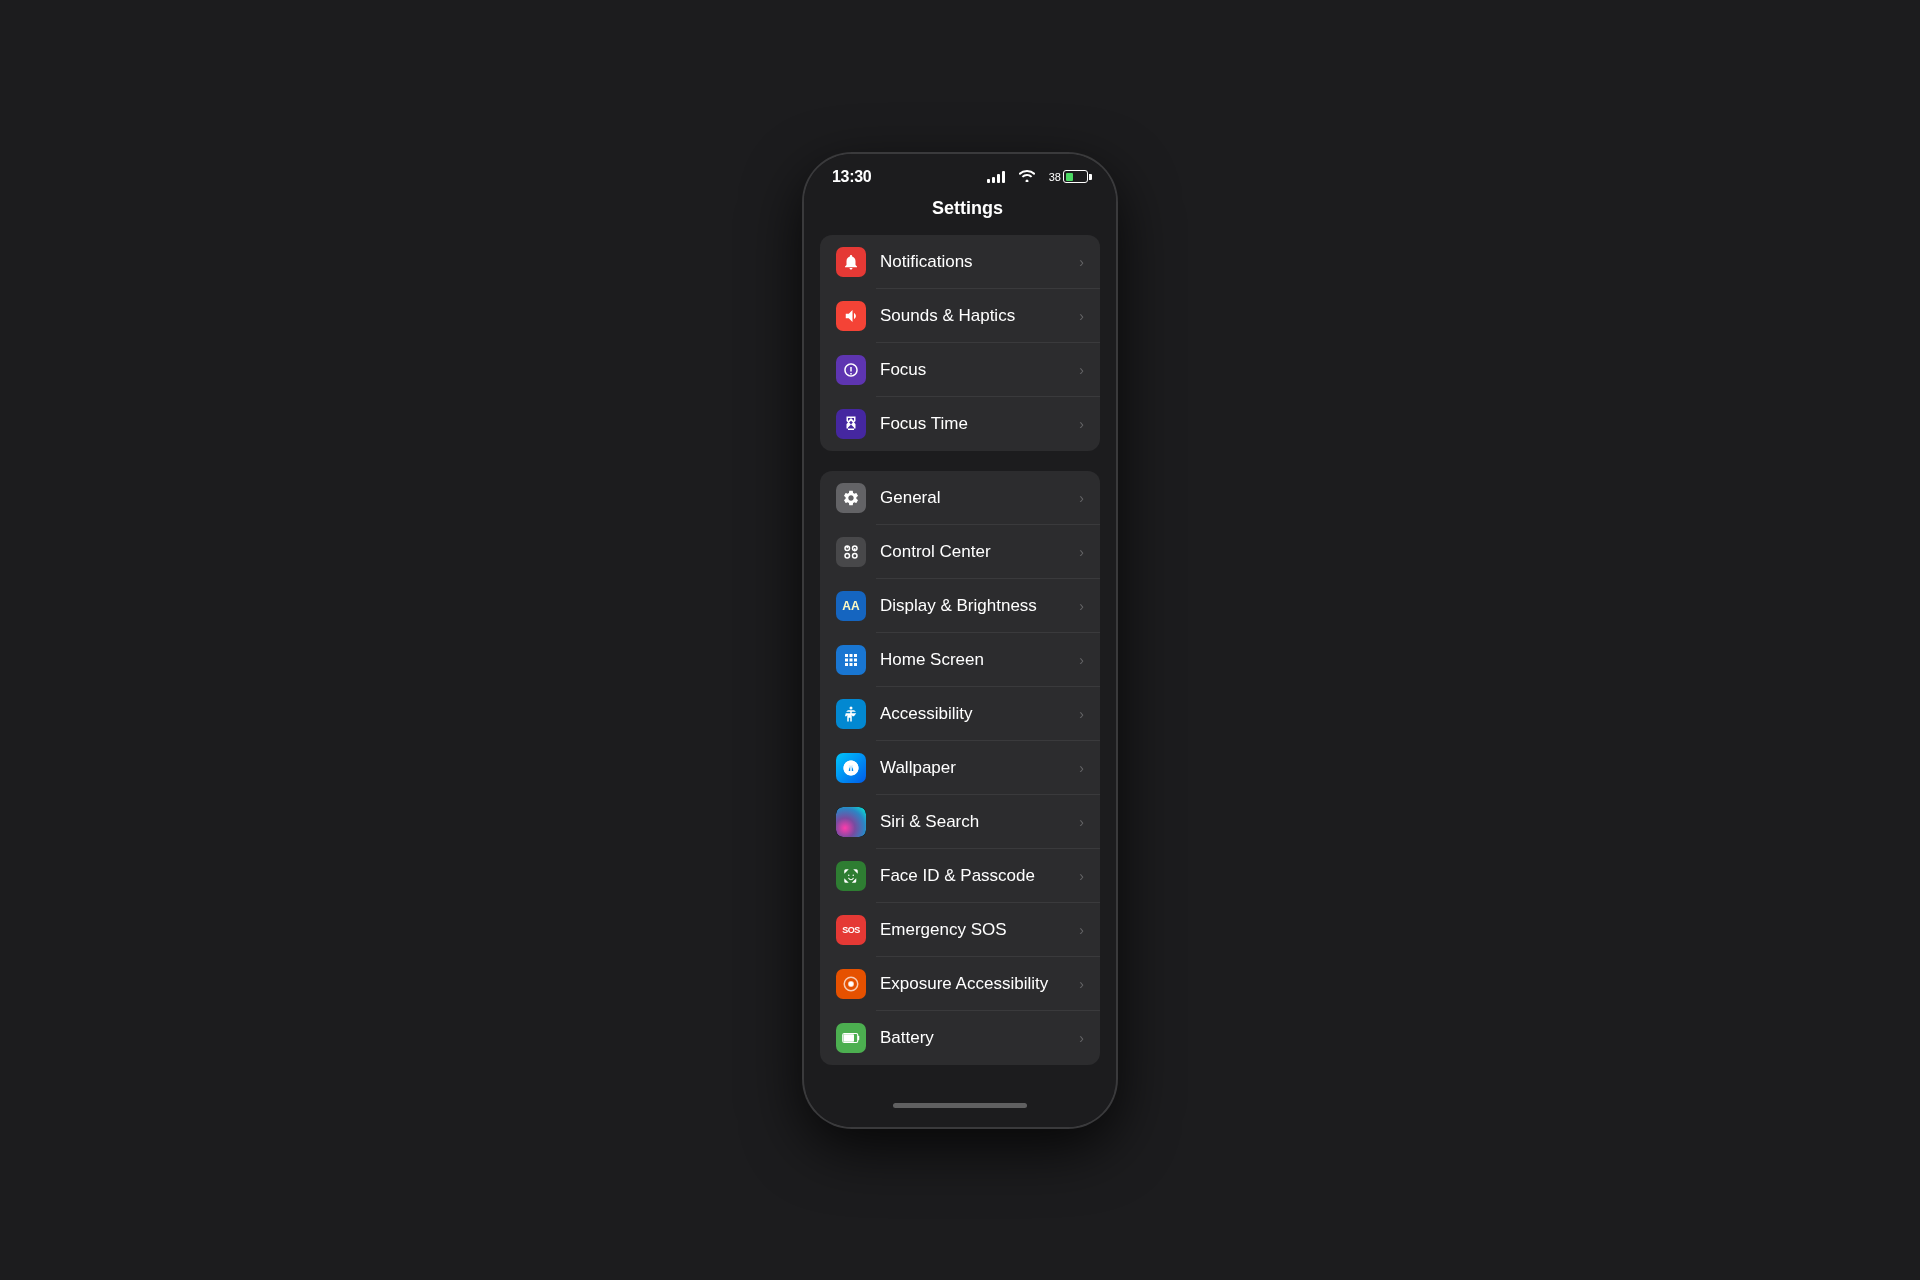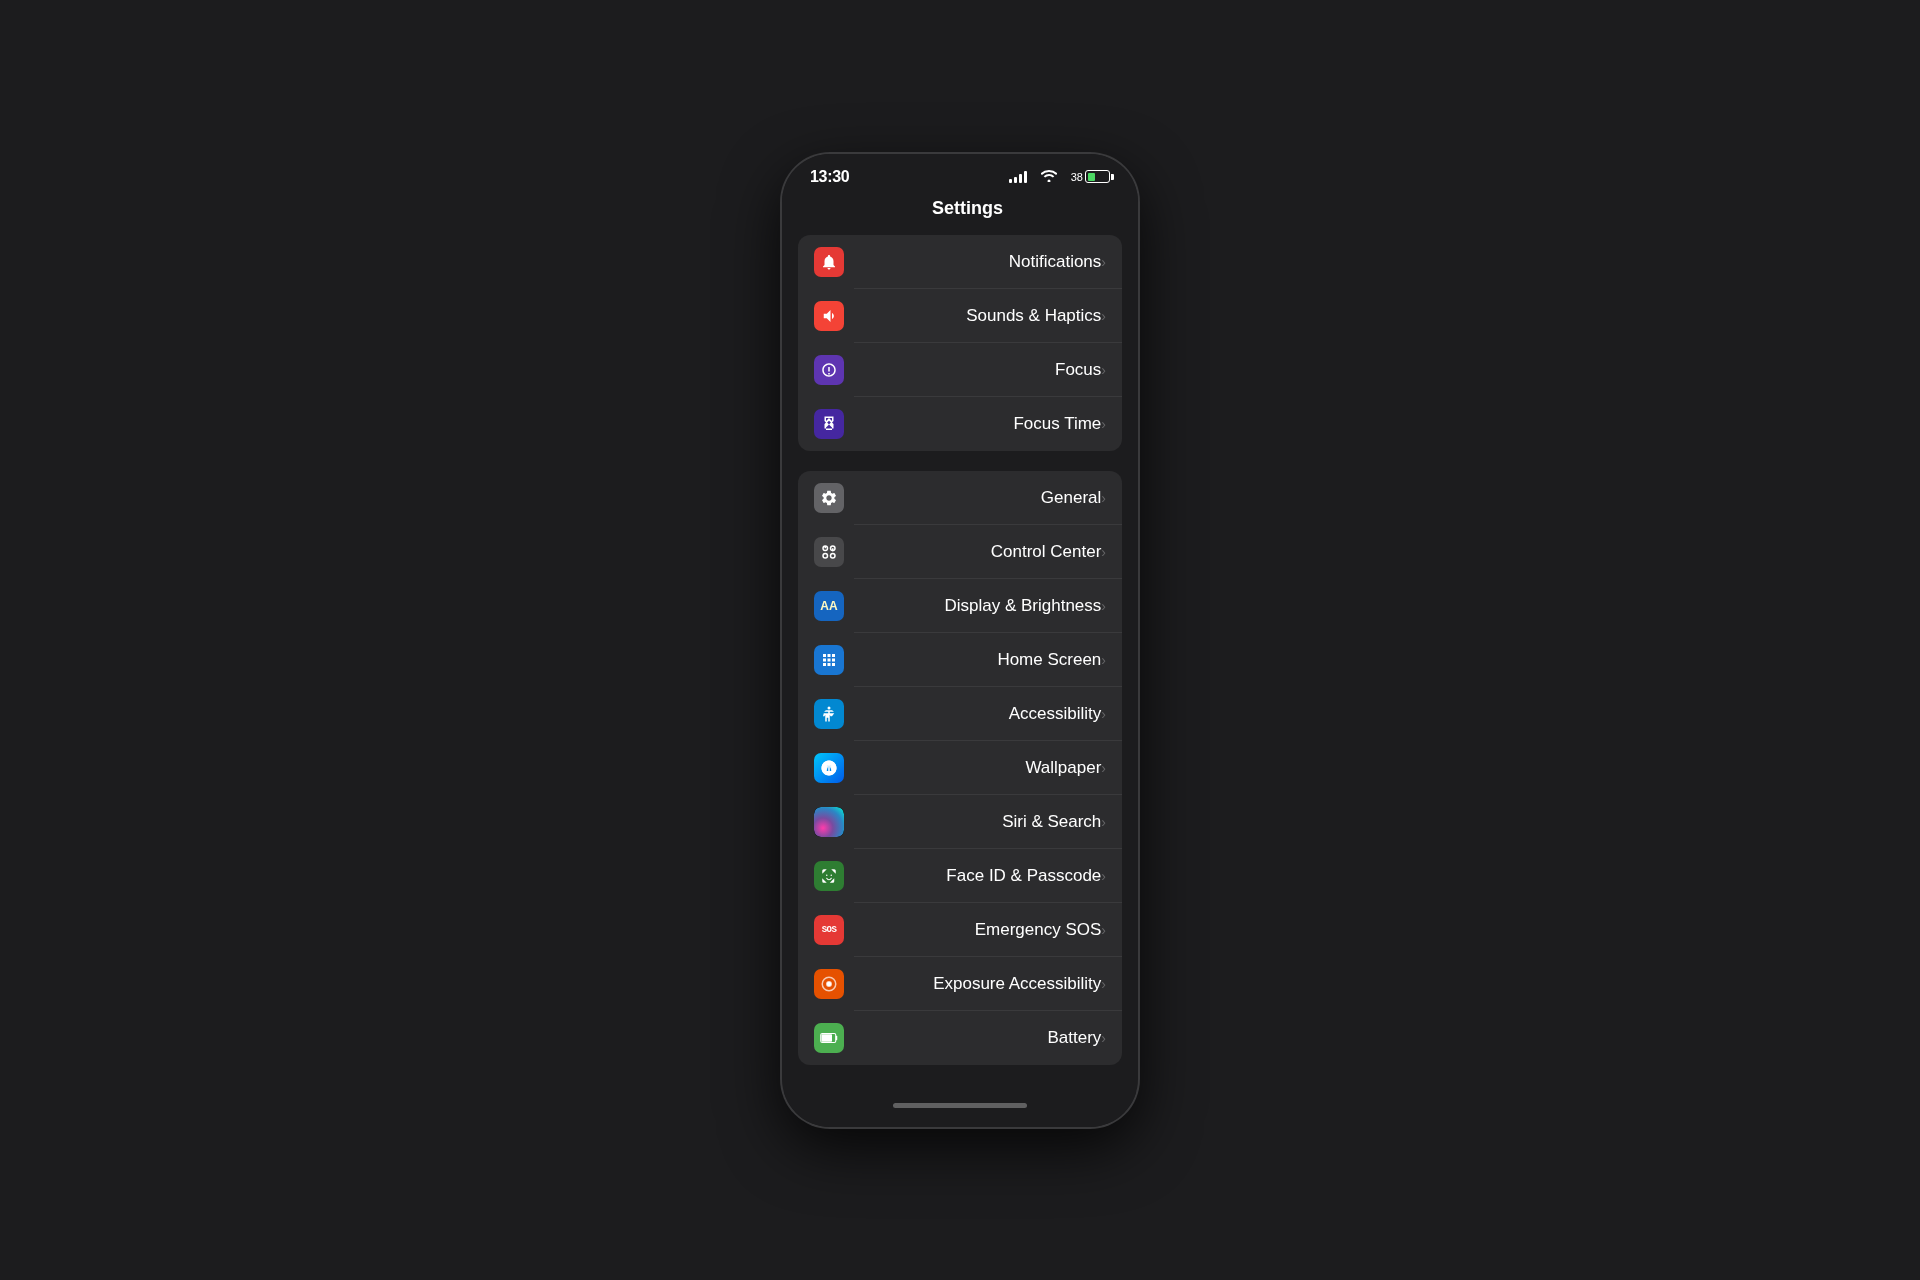--- a/index.html
+++ b/index.html
@@ -7,21 +7,21 @@
     body {
       background: #1c1c1e;
       display: flex;
       justify-content: center;
       align-items: center;
       min-height: 100vh;
       font-family: -apple-system, BlinkMacSystemFont, 'SF Pro Display', 'Helvetica Neue', sans-serif;
     }
 
     .phone-container {
-      width: 356px;
+      width: 312px;
       min-height: 844px;
       background: #1c1c1e;
       border-radius: 48px;
       overflow: hidden;
       position: relative;
       box-shadow: 0 0 0 2px #3a3a3c, 0 20px 60px rgba(0,0,0,0.8);
     }
 
     .status-bar {
       display: flex;
@@ -154,21 +154,20 @@
       margin-right: 14px;
       flex-shrink: 0;
       font-size: 16px;
     }
 
     .item-label {
       flex: 1;
       color: #ffffff;
       font-size: 17px;
       font-weight: 400;
-      text-align: right;
     }
 
     .item-chevron {
       color: #636366;
       font-size: 14px;
       font-weight: 400;
     }
 
     
     .icon-red { background: #e53935; }
@@ -371,21 +370,21 @@
             <circle cx="9" cy="11" r="1" fill="white"></circle>
             <circle cx="15" cy="11" r="1" fill="white"></circle>
             <path d="M9 15s1 2 3 2 3-2 3-2" fill="none" stroke="white" stroke-width="1.5" stroke-linecap="round"></path>
           </svg>
         </div>
         <span class="item-label">Face ID &amp; Passcode</span>
         <span class="item-chevron">›</span>
       </div>
 
       <div class="settings-item">
-        <div class="item-icon icon-sos" style="font-size:9px; color:white; font-weight:800; font-family: Liberation Mono, monospace; background:#e53935; letter-spacing:-0.5px;">
+        <div class="item-icon icon-sos" style="font-size:9px; color:white; font-weight:800; font-family: Liberation Sans, sans-serif; background:#e53935; letter-spacing:-0.5px;">
           SOS
         </div>
         <span class="item-label">Emergency SOS</span>
         <span class="item-chevron">›</span>
       </div>
 
       <div class="settings-item">
         <div class="item-icon icon-orange">
           <svg width="18" height="18" viewBox="0 0 24 24" fill="white">
             <circle cx="12" cy="12" r="3" fill="white"></circle>

